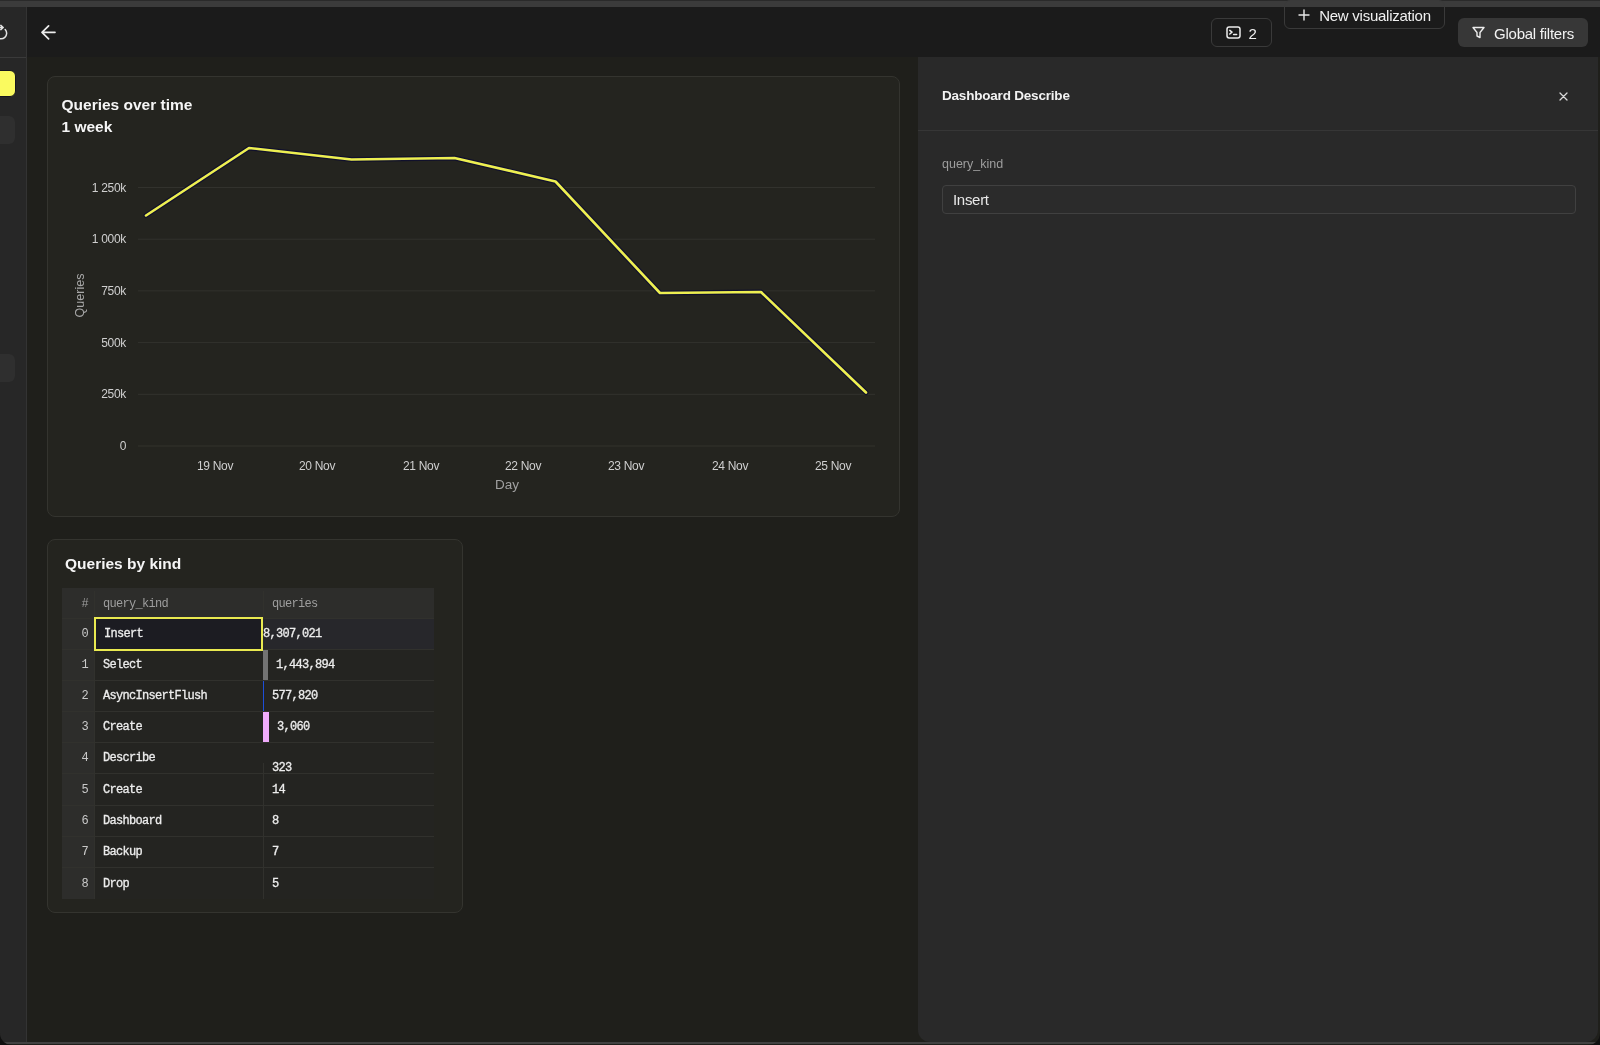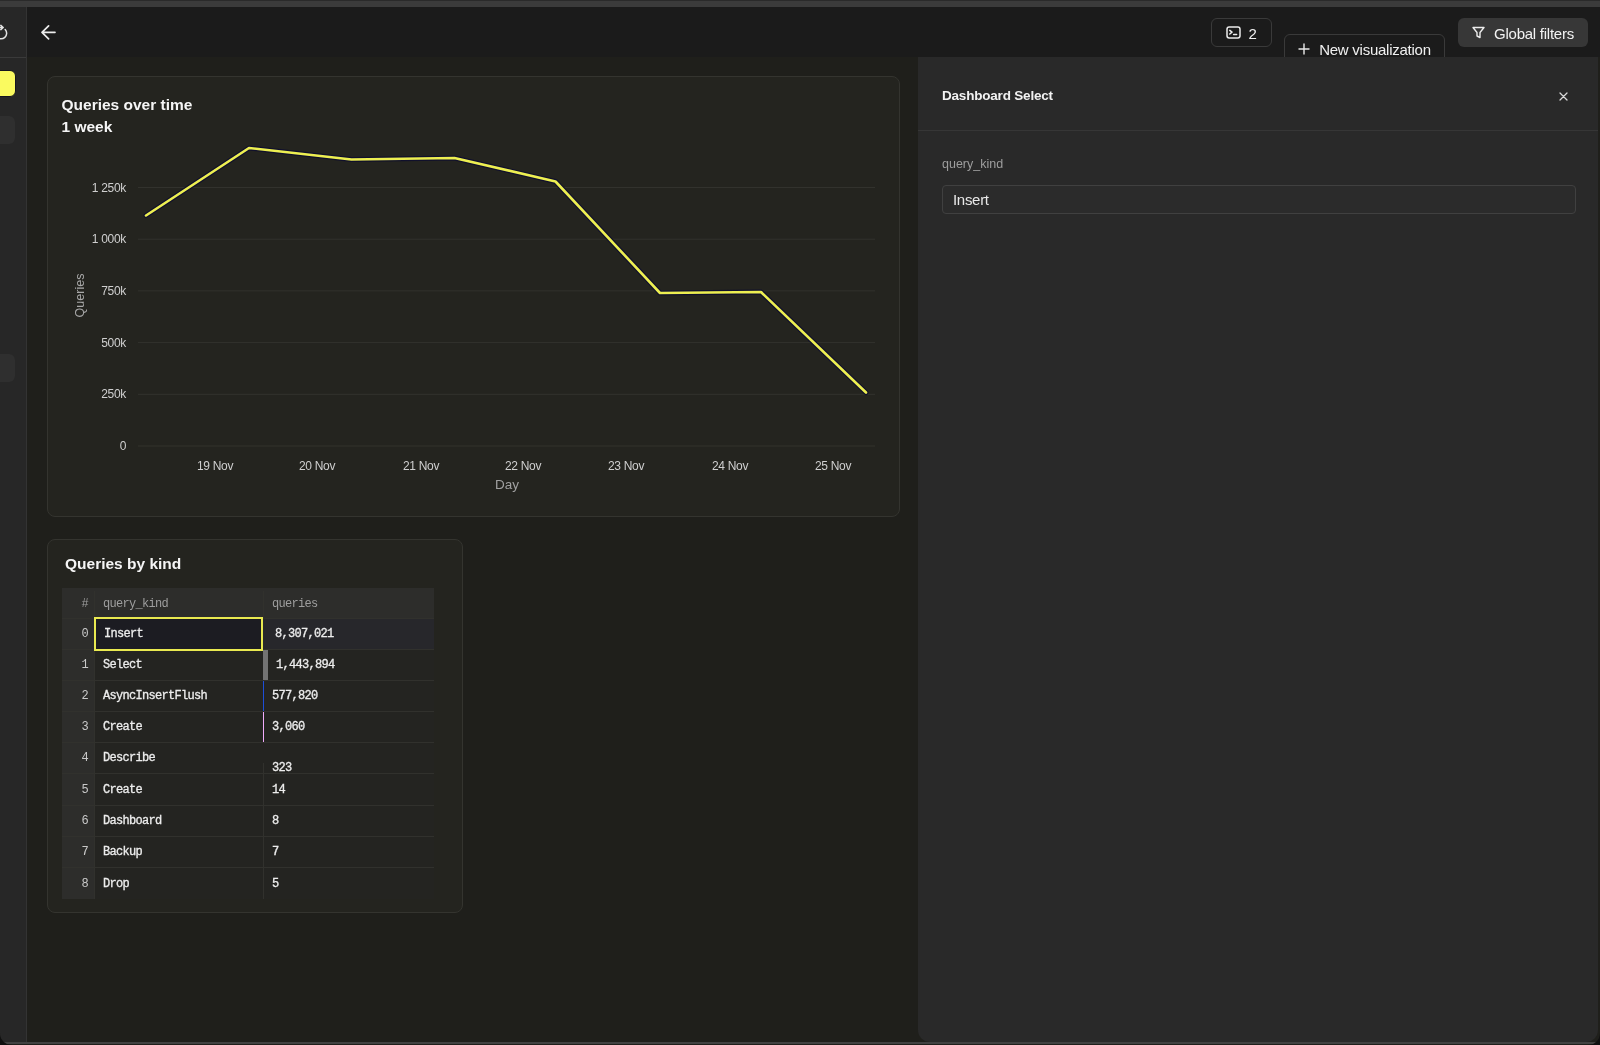--- a/index.html
+++ b/index.html
@@ -32,21 +32,21 @@
 
 
 <div class="abs" style="left:1211px;top:18px;width:61px;height:29px;border:1px solid #3a3a3a;border-radius:6px;display:flex;align-items:center;justify-content:center;gap:7px;color:#f0f0f0;font-size:15px;letter-spacing:-0.25px;">
   <svg width="15" height="13" viewBox="0 0 15 13" fill="none" stroke="#ececec" stroke-width="1.5">
     <rect x="1" y="1" width="13" height="11" rx="2.2"></rect>
     <path d="M3.8 4.4 L6 6.2 L3.8 8" stroke-linecap="round" stroke-linejoin="round"></path>
     <path d="M7.6 8.6 H10.6" stroke-linecap="round"></path>
   </svg>
   <span style="position:relative;top:1px;">2</span>
 </div>
-<div class="abs" style="left:1284px;top:34px;width:161px;height:29px;border:1px solid #3a3a3a;border-radius:6px;display:flex;align-items:center;justify-content:center;gap:9px;color:#f0f0f0;font-size:15px;letter-spacing:-0.25px;">
+<div class="abs" style="left:1284px;top:0;width:161px;height:29px;border:1px solid #3a3a3a;border-radius:6px;display:flex;align-items:center;justify-content:center;gap:9px;color:#f0f0f0;font-size:15px;letter-spacing:-0.25px;">
   <svg width="12" height="12" viewBox="0 0 12 12" stroke="#e8e8e8" stroke-width="1.4" stroke-linecap="round">
         <path d="M6 1 V11 M1 6 H11"></path>
       </svg>
   <span style="position:relative;top:1px;">New visualization</span>
 </div>
 <div class="abs" style="left:1458px;top:18px;width:130px;height:29px;background:#373737;border-radius:6px;display:flex;align-items:center;justify-content:center;gap:9px;color:#f2f2f2;font-size:15px;letter-spacing:-0.25px;">
   <svg width="13" height="13" viewBox="0 0 13 13" fill="none" stroke="#ececec" stroke-width="1.4" stroke-linejoin="round">
         <path d="M1 1.5 H12 L8 6.5 V11.5 L5 10 V6.5 Z"></path>
       </svg>
   <span style="position:relative;top:1px;">Global filters</span>
@@ -100,36 +100,36 @@
 
   <div style="display:flex;height:30.5px;background:#2d2d2b;color:#9e9e9e;border-bottom:1px solid #31312d;padding-top:3px;">
     <div style="width:32px;display:flex;align-items:center;justify-content:flex-end;padding-right:6px;">#</div>
     <div style="width:169px;display:flex;align-items:center;padding-left:8px;border-left:1px solid #31312d;">query_kind</div>
     <div style="flex:1;display:flex;align-items:center;padding-left:8px;border-left:1px solid #31312d;">queries</div>
   </div>
 
   <div style="display:flex;height:31.2px;background:#27272b;color:#ededed;border-bottom:1px solid #31312d;position:relative;">
     <div style="width:32px;display:flex;align-items:center;justify-content:flex-end;padding-right:6px;background:#2d2d2b;color:#c9c9c9;">0</div>
     <div class="c" style="width:169px;display:flex;align-items:center;padding-left:8px;background:#1c1c22;border:2px solid #e9e950;position:relative;margin-top:-1.2px;height:33.4px;z-index:3;">Insert</div>
-    <div class="c" style="flex:1;display:flex;align-items:center;padding-left:12px;">8,307,021</div>
+    <div class="c" style="flex:1;display:flex;align-items:center;padding-left:0;">8,307,021</div>
   </div>
   <div style="display:flex;height:31.2px;background:#242421;color:#ededed;border-bottom:1px solid #31312d;">
     <div style="width:32px;display:flex;align-items:center;justify-content:flex-end;padding-right:6px;background:#2d2d2b;color:#c9c9c9;">1</div>
     <div class="c" style="width:169px;display:flex;align-items:center;padding-left:8px;border-left:1px solid #31312d;">Select</div>
     <div class="c" style="flex:1;display:flex;align-items:center;padding-left:8px;border-left:5px solid #737373;">1,443,894</div>
   </div>
   <div style="display:flex;height:31.2px;background:#242421;color:#ededed;border-bottom:1px solid #31312d;">
     <div style="width:32px;display:flex;align-items:center;justify-content:flex-end;padding-right:6px;background:#2d2d2b;color:#c9c9c9;">2</div>
     <div class="c" style="width:169px;display:flex;align-items:center;padding-left:8px;border-left:1px solid #31312d;">AsyncInsertFlush</div>
     <div class="c" style="flex:1;display:flex;align-items:center;padding-left:8px;border-left:1px solid #1d4ed8;">577,820</div>
   </div>
   <div style="display:flex;height:31.2px;background:#242421;color:#ededed;border-bottom:1px solid #31312d;">
     <div style="width:32px;display:flex;align-items:center;justify-content:flex-end;padding-right:6px;background:#2d2d2b;color:#c9c9c9;">3</div>
     <div class="c" style="width:169px;display:flex;align-items:center;padding-left:8px;border-left:1px solid #31312d;">Create</div>
-    <div class="c" style="flex:1;display:flex;align-items:center;padding-left:8px;border-left:1px solid #f0abfc;">3,060</div>
+    <div class="c" style="flex:1;display:flex;align-items:center;padding-left:8px;border-left:6px solid #f0abfc;">3,060</div>
   </div>
   <div style="display:flex;height:31.2px;background:#242421;color:#ededed;border-bottom:1px solid #31312d;">
     <div style="width:32px;display:flex;align-items:center;justify-content:flex-end;padding-right:6px;background:#2d2d2b;color:#c9c9c9;">4</div>
     <div class="c" style="width:169px;display:flex;align-items:center;padding-left:8px;border-left:1px solid #31312d;">Describe</div>
     <div class="c" style="flex:1;display:flex;align-items:center;padding-left:8px;border-left:1px solid #31312d;margin-top:20px;">323</div>
   </div>
   <div style="display:flex;height:31.2px;background:#242421;color:#ededed;border-bottom:1px solid #31312d;">
     <div style="width:32px;display:flex;align-items:center;justify-content:flex-end;padding-right:6px;background:#2d2d2b;color:#c9c9c9;">5</div>
     <div class="c" style="width:169px;display:flex;align-items:center;padding-left:8px;border-left:1px solid #31312d;">Create</div>
     <div class="c" style="flex:1;display:flex;align-items:center;padding-left:8px;border-left:1px solid #31312d;">14</div>
@@ -145,21 +145,21 @@
     <div class="c" style="flex:1;display:flex;align-items:center;padding-left:8px;border-left:1px solid #31312d;">7</div>
   </div>
   <div style="display:flex;height:31.2px;background:#242421;color:#ededed;">
     <div style="width:32px;display:flex;align-items:center;justify-content:flex-end;padding-right:6px;background:#2d2d2b;color:#c9c9c9;">8</div>
     <div class="c" style="width:169px;display:flex;align-items:center;padding-left:8px;border-left:1px solid #31312d;">Drop</div>
     <div class="c" style="flex:1;display:flex;align-items:center;padding-left:8px;border-left:1px solid #31312d;">5</div>
   </div>
 </div>
 
 <div class="abs" style="left:918px;top:57px;width:680px;height:985px;background:#292929;border-radius:0 0 12px 12px;"></div>
-<div class="abs" style="left:942px;top:89px;color:#f2f2f2;font-size:13.5px;letter-spacing:-0.2px;font-weight:bold;line-height:1;">Dashboard Select</div>
+<div class="abs" style="left:942px;top:89px;color:#f2f2f2;font-size:13.5px;letter-spacing:-0.2px;font-weight:bold;line-height:1;">Dashboard Describe</div>
 <svg class="abs" style="left:1558.5px;top:91.5px;" width="9" height="9" viewBox="0 0 9 9" stroke="#d8d8d8" stroke-width="1.3" stroke-linecap="round">
       <path d="M1 1 L8 8 M8 1 L1 8"></path>
     </svg>
 <div class="abs" style="left:918px;top:130px;width:680px;height:1px;background:#363636;"></div>
 <div class="abs" style="left:942px;top:158px;color:#9e9e9e;font-size:12.5px;line-height:1;">query_kind</div>
 <div class="abs" style="left:942px;top:185px;width:634px;height:29px;background:#2b2b2b;border:1px solid #404040;border-radius:4px;color:#e8e8e8;font-size:15px;letter-spacing:-0.3px;line-height:27px;padding-left:10px;">Insert</div>
 
 <div class="abs" style="left:0;top:1041.5px;width:1600px;height:2.5px;background:#414141;"></div>
 </div>
 

